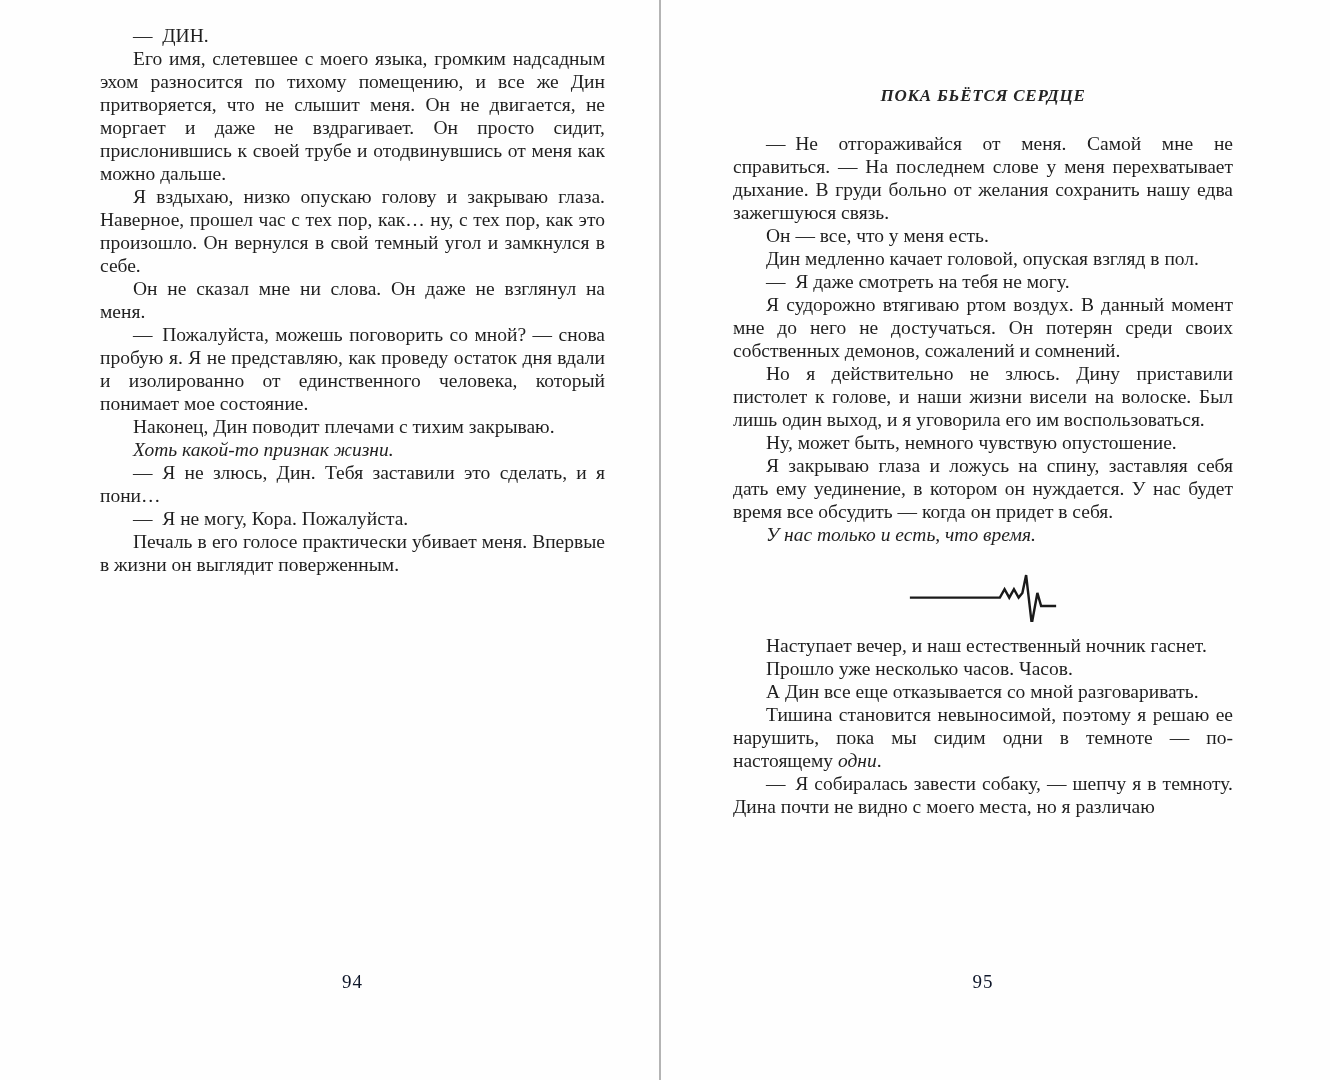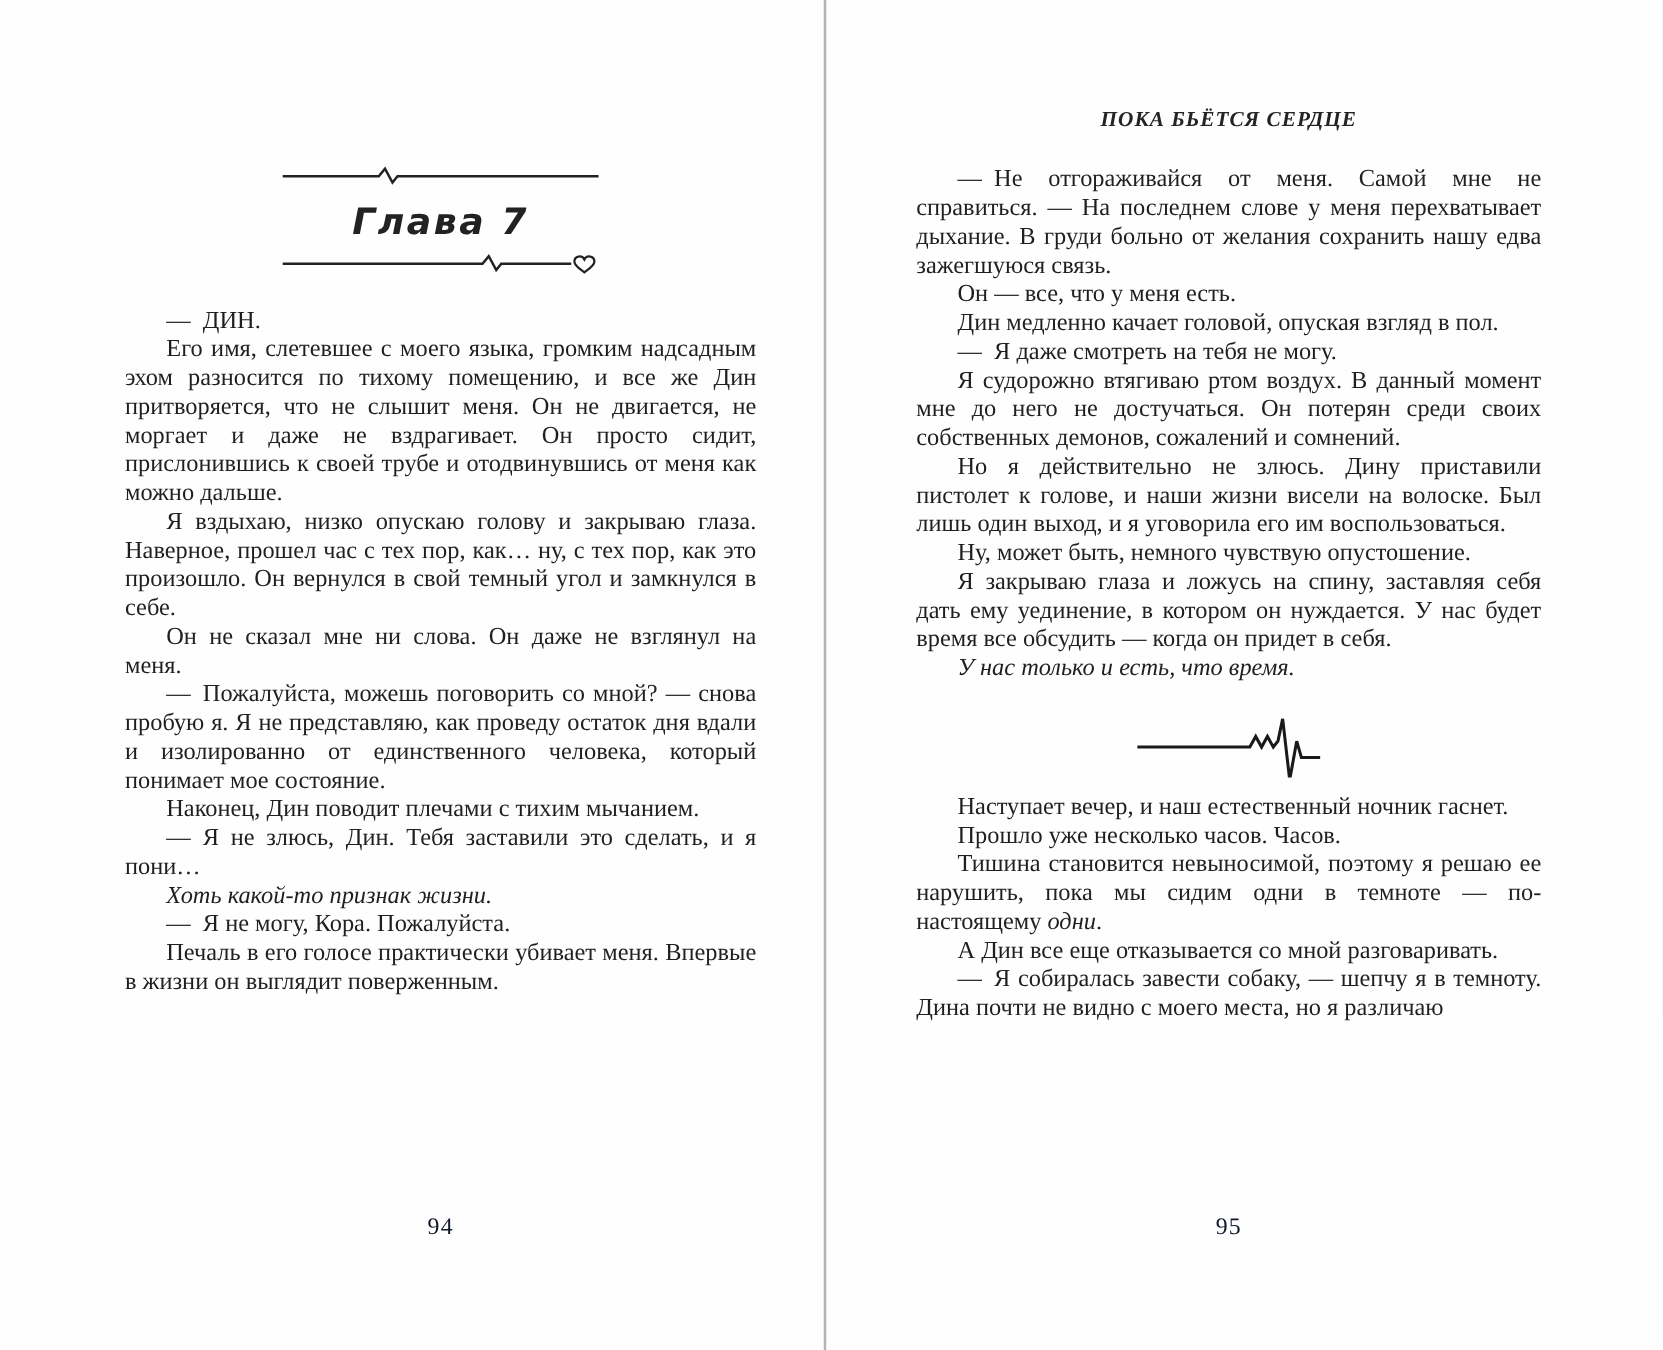--- a/index.html
+++ b/index.html
@@ -90,40 +90,30 @@
 </style>
 </head>
 <body>
 
 <div class="screen">
 
   <div class="gutter-line"></div>
 
   <div class="page page-left">
 
-    <div class="chapter-head">
-      <svg class="rule-svg" width="253" height="16" viewBox="0 0 253 16">
-        <path d="M0 9 H77 l5 -6 l6 11 l4 -5 H253" fill="none" stroke="#222222" stroke-width="2"></path>
-      </svg>
-      <div class="chapter-title">Глава 7</div>
-      <svg class="rule-svg" width="253" height="19" viewBox="0 0 253 19">
-        <path d="M0 9 H160 l5 -6 l6 11 l4 -5 H231" fill="none" stroke="#222222" stroke-width="2"></path>
-        <path d="M241.5 5.5 C239.5 1.5 233.5 3 233.5 7.2 C233.5 10.8 238.3 13.4 241.5 15.8 C244.7 13.4 249.5 10.8 249.5 7.2 C249.5 3 243.5 1.5 241.5 5.5 Z" fill="none" stroke="#222222" stroke-width="1.8"></path>
-      </svg>
-    </div>
 
     <div class="body-text" id="left-body">
         <p class="para"><span>— ДИН.</span></p>
         <p class="para"><span>Его имя, слетевшее с моего языка, громким надсадным эхом разносится по тихому помещению, и все же Дин притворяется, что не слышит меня. Он не двигается, не моргает и даже не вздрагивает. Он просто сидит, прислонившись к своей трубе и отодвинувшись от меня как можно дальше.</span></p>
         <p class="para"><span>Я вздыхаю, низко опускаю голову и закрываю глаза. Наверное, прошел час с тех пор, как… ну, с тех пор, как это произошло. Он вернулся в свой темный угол и замкнулся в себе.</span></p>
         <p class="para"><span>Он не сказал мне ни слова. Он даже не взглянул на меня.</span></p>
         <p class="para"><span>— Пожалуйста, можешь поговорить со мной? — снова пробую я. Я не представляю, как проведу остаток дня вдали и изолированно от единственного человека, который понимает мое состояние.</span></p>
-        <p class="para"><span>Наконец, Дин поводит плечами с тихим мычанием.</span></p>
+        <p class="para"><span>Наконец, Дин поводит плечами с тихим закрываю.</span></p>
+        <p class="para"><span class="it">Хоть какой-то признак жизни.</span></p>
         <p class="para"><span>— Я не злюсь, Дин. Тебя заставили это сделать, и я пони…</span></p>
-        <p class="para"><span class="it">Хоть какой-то признак жизни.</span></p>
         <p class="para"><span>— Я не могу, Кора. Пожалуйста.</span></p>
         <p class="para"><span>Печаль в его голосе практически убивает меня. Впервые в жизни он выглядит поверженным.</span></p>
       </div>
 
     <div class="page-number">94</div>
   </div>
 
   <div class="page page-right">
 
     <div class="running-head">ПОКА БЬЁТСЯ СЕРДЦЕ</div>
@@ -142,21 +132,21 @@
 
     <div class="section-divider">
       <svg width="150" height="60" viewBox="0 0 160 64">
         <path d="M2 38 H98 l5 -9 l5 9 l5 -9 l5 9 l4 -5 l4 -19 l6 52 l6 -33 l4 14 H158" fill="none" stroke="#1a1a1a" stroke-width="2.6" stroke-linejoin="miter"></path>
       </svg>
     </div>
 
     <div class="body-text" id="right-body-bottom">
         <p class="para"><span>Наступает вечер, и наш естественный ночник гаснет.</span></p>
         <p class="para"><span>Прошло уже несколько часов. Часов.</span></p>
+        <p class="para"><span>А Дин все еще отказывается со мной разговаривать.</span></p>
         <p class="para"><span>Тишина становится невыносимой, поэтому я решаю ее нарушить, пока мы сидим одни в темноте — по-настоящему </span><span class="it">одни</span><span>.</span></p>
-        <p class="para"><span>А Дин все еще отказывается со мной разговаривать.</span></p>
         <p class="para"><span>— Я собиралась завести собаку, — шепчу я в темноту. Дина почти не видно с моего места, но я различаю</span></p>
       </div>
 
     <div class="page-number">95</div>
   </div>
 
 </div>
 
 </body></html>

